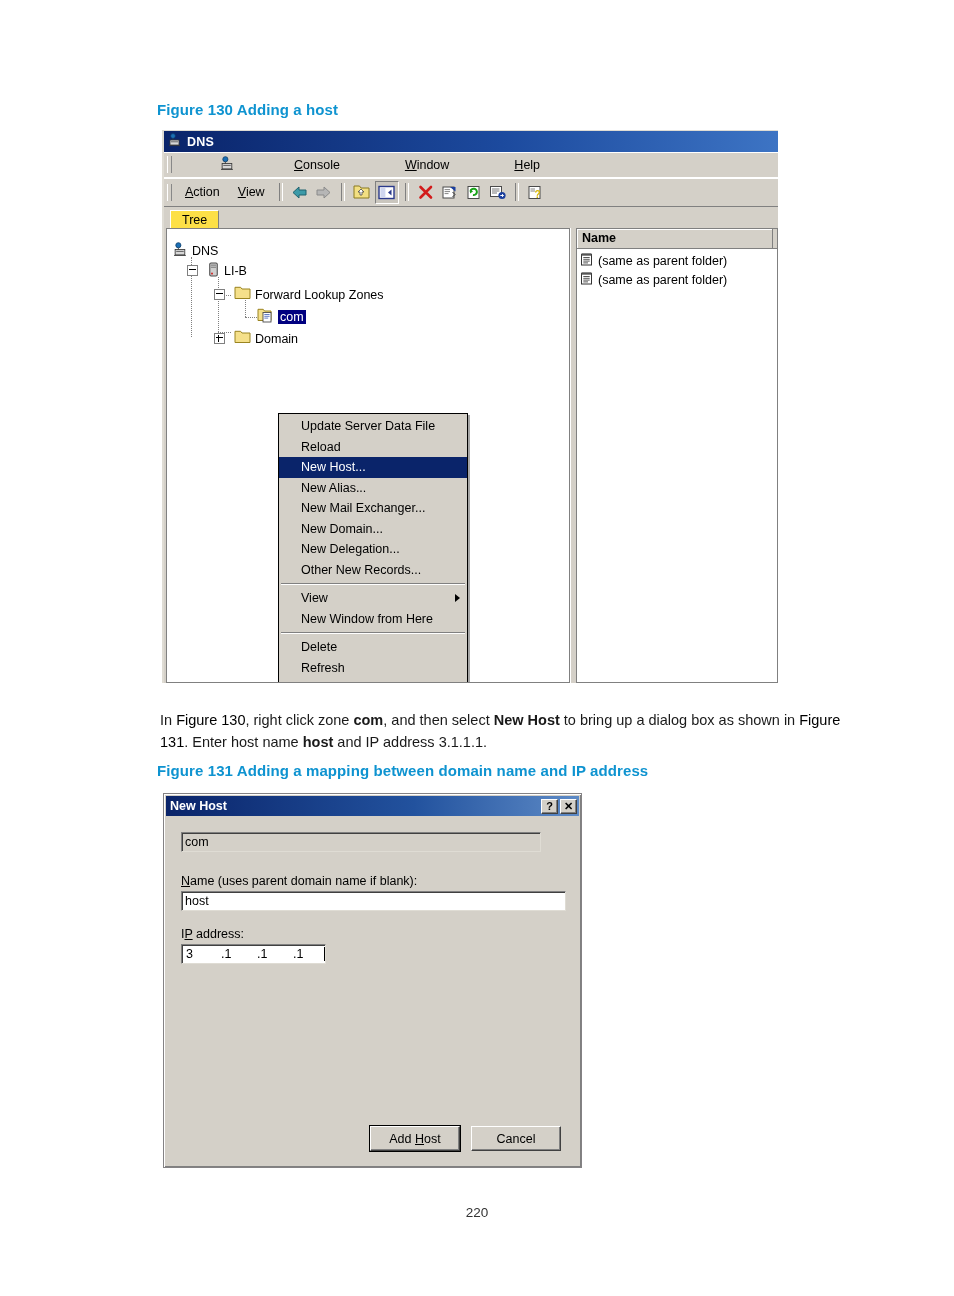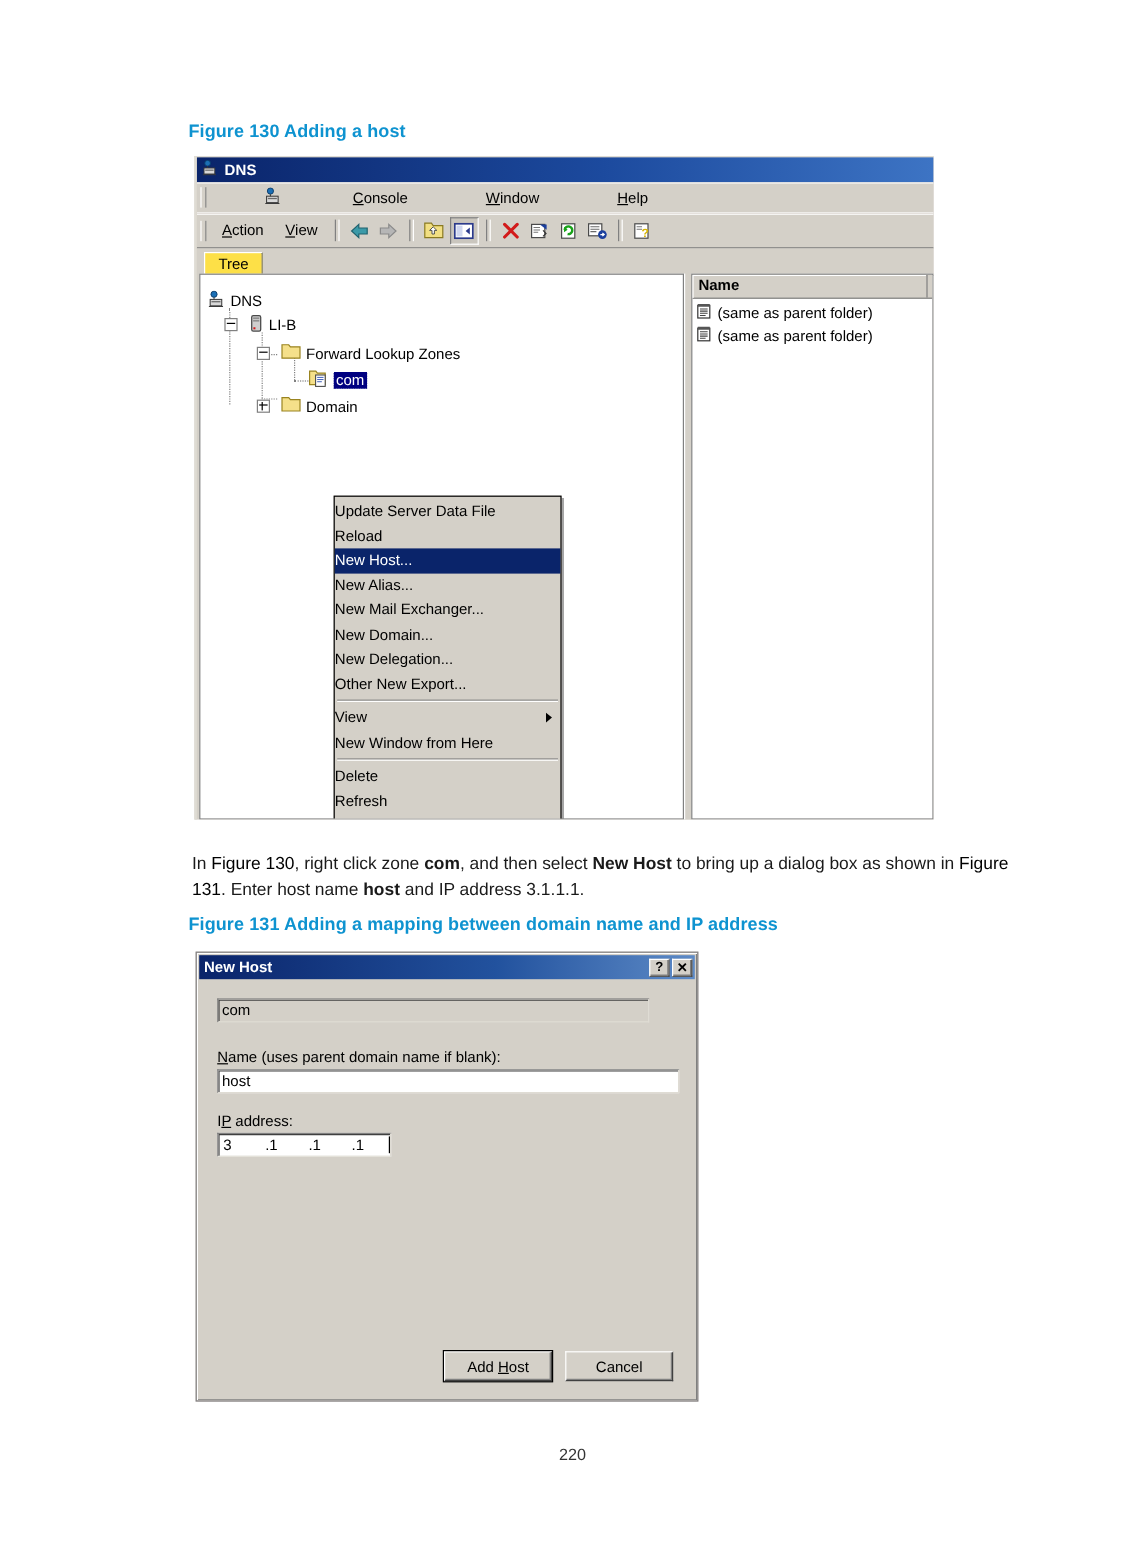--- a/index.html
+++ b/index.html
@@ -268,20 +268,21 @@
     background: #d4d0c8;
     border: 1px solid #000;
     box-shadow: 2px 2px 0 rgba(0,0,0,.35);
     padding: 2px 0;
     z-index: 40;
     box-sizing: border-box;
   }
   #ctx-menu .cm-item {
     height: 20.5px;
     line-height: 20.5px;
+    padding-left: 22px;
     font-size: 12.5px;
     color: #000;
     position: relative;
     white-space: nowrap;
   }
   #ctx-menu .cm-item.highlight {
     background: #0a246a;
     color: #fff;
   }
   #ctx-menu .cm-sep {
@@ -619,21 +620,21 @@
       </div>
 
       <div id="ctx-menu">
         <div class="cm-item">Update Server Data File</div>
         <div class="cm-item">Reload</div>
         <div class="cm-item highlight">New Host...</div>
         <div class="cm-item">New Alias...</div>
         <div class="cm-item">New Mail Exchanger...</div>
         <div class="cm-item">New Domain...</div>
         <div class="cm-item">New Delegation...</div>
-        <div class="cm-item">Other New Export...</div>
+        <div class="cm-item">Other New Records...</div>
 
         <div class="cm-sep"></div>
 
         <div class="cm-item">
           <span>View</span>
           <span class="submarker"></span>
         </div>
         <div class="cm-item">New Window from Here</div>
 
         <div class="cm-sep"></div>

